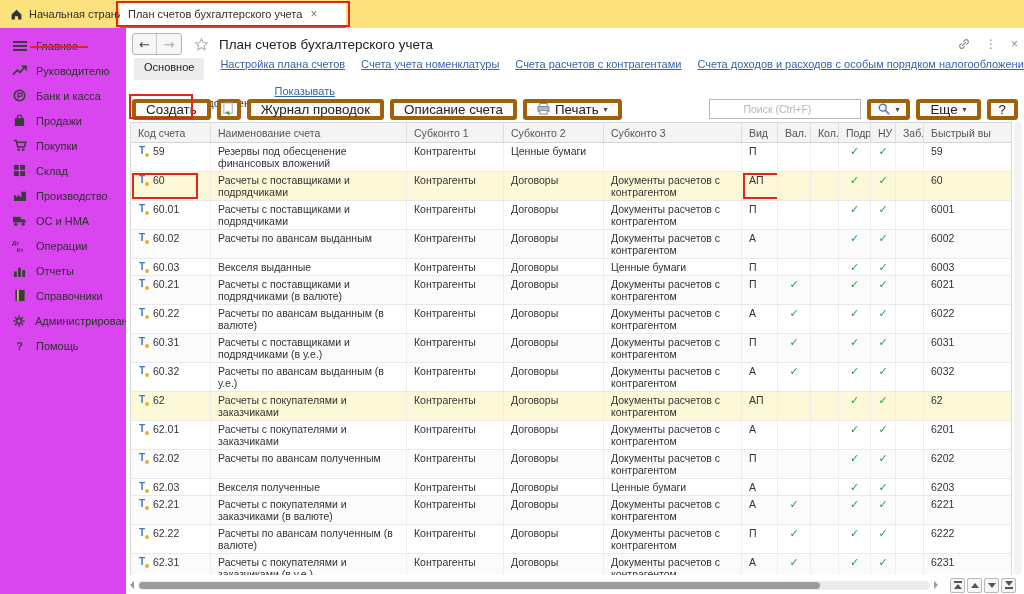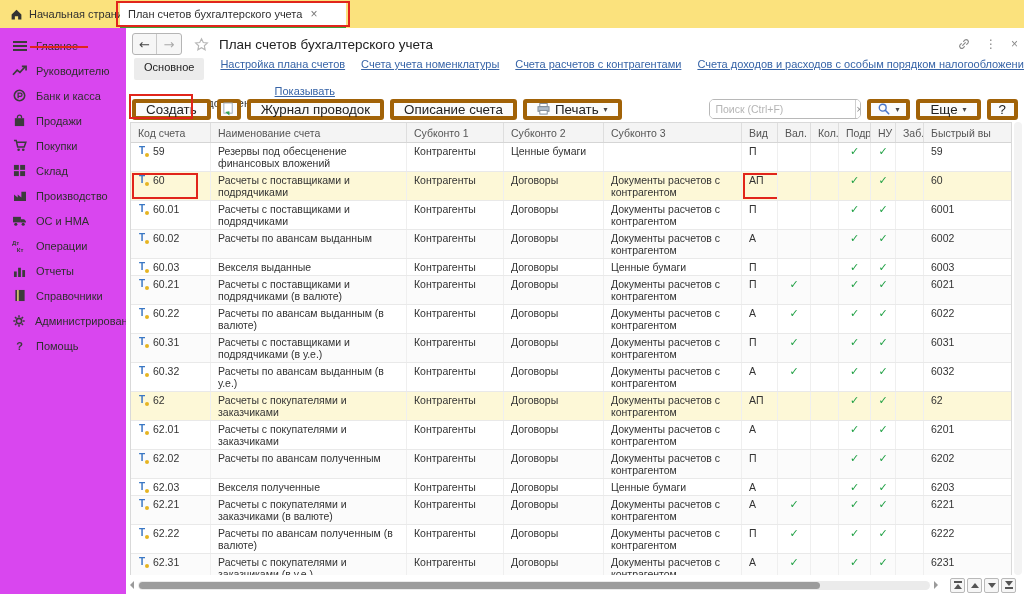--- a/index.html
+++ b/index.html
@@ -41,21 +41,21 @@
 
   .docline { position:absolute; left:8px; top:56px; height:14px; display:flex; gap:5px; align-items:center; }
   .docline .lbl { color:#333;margin-top:24px; }
   .docline .lnk { color:#3764a7; text-decoration:underline; cursor:pointer; }
 
   
   .toolbar { position:absolute; left:6px; top:68px; right:6px; height:26px; display:flex; align-items:center; gap:6px; }
   .btn { height:21px; border:4px solid #a16207; border-radius:3px; background:#fbfbfb; display:flex; align-items:center; justify-content:center; padding:0 10px; color:#222; cursor:pointer; white-space:nowrap; gap:5px; }
   .btn.icon-only { width:24px; padding:0; }
   .spacer { flex:1; }
-  .search-wrap { display:flex; height:20px; border:1px solid #b8b8b8; border-radius:5px; overflow:hidden; width:152px; }
+  .search-wrap { display:flex; height:20px; border:1px solid #b8b8b8; border-radius:0; overflow:hidden; width:152px;padding-left:28px; }
   .search-input { border:0; outline:none; flex:1; padding:0 5px; font-size:10.5px; font-family:inherit; color:#333; }
   .search-input::placeholder { color:#b5b5b5; }
   .search-clear { width:17px; border-left:1px solid #cfcfcf; display:flex; align-items:center; justify-content:center; color:#888; cursor:pointer; font-size:10px; background:#fff; }
 
   
   .grid { position:absolute; left:4px; top:94px; width:882px; height:453px; border:1px solid #d9d9d9; border-bottom:0; overflow:hidden; font-size:10.5px; }
   .thead { display:flex; background:#f4f4f4; border-bottom:1px solid #d5d5d5; height:20px; }
   .th { padding:4px 4px 0 7px; color:#555; border-right:1px solid #dedede; overflow:hidden; white-space:nowrap; }
   .tbody .tr { display:flex; border-bottom:1px solid #e9e9e9; background:#fff; min-height:17px; }
   .tbody .tr.alt { background:#fbfbfb; }

